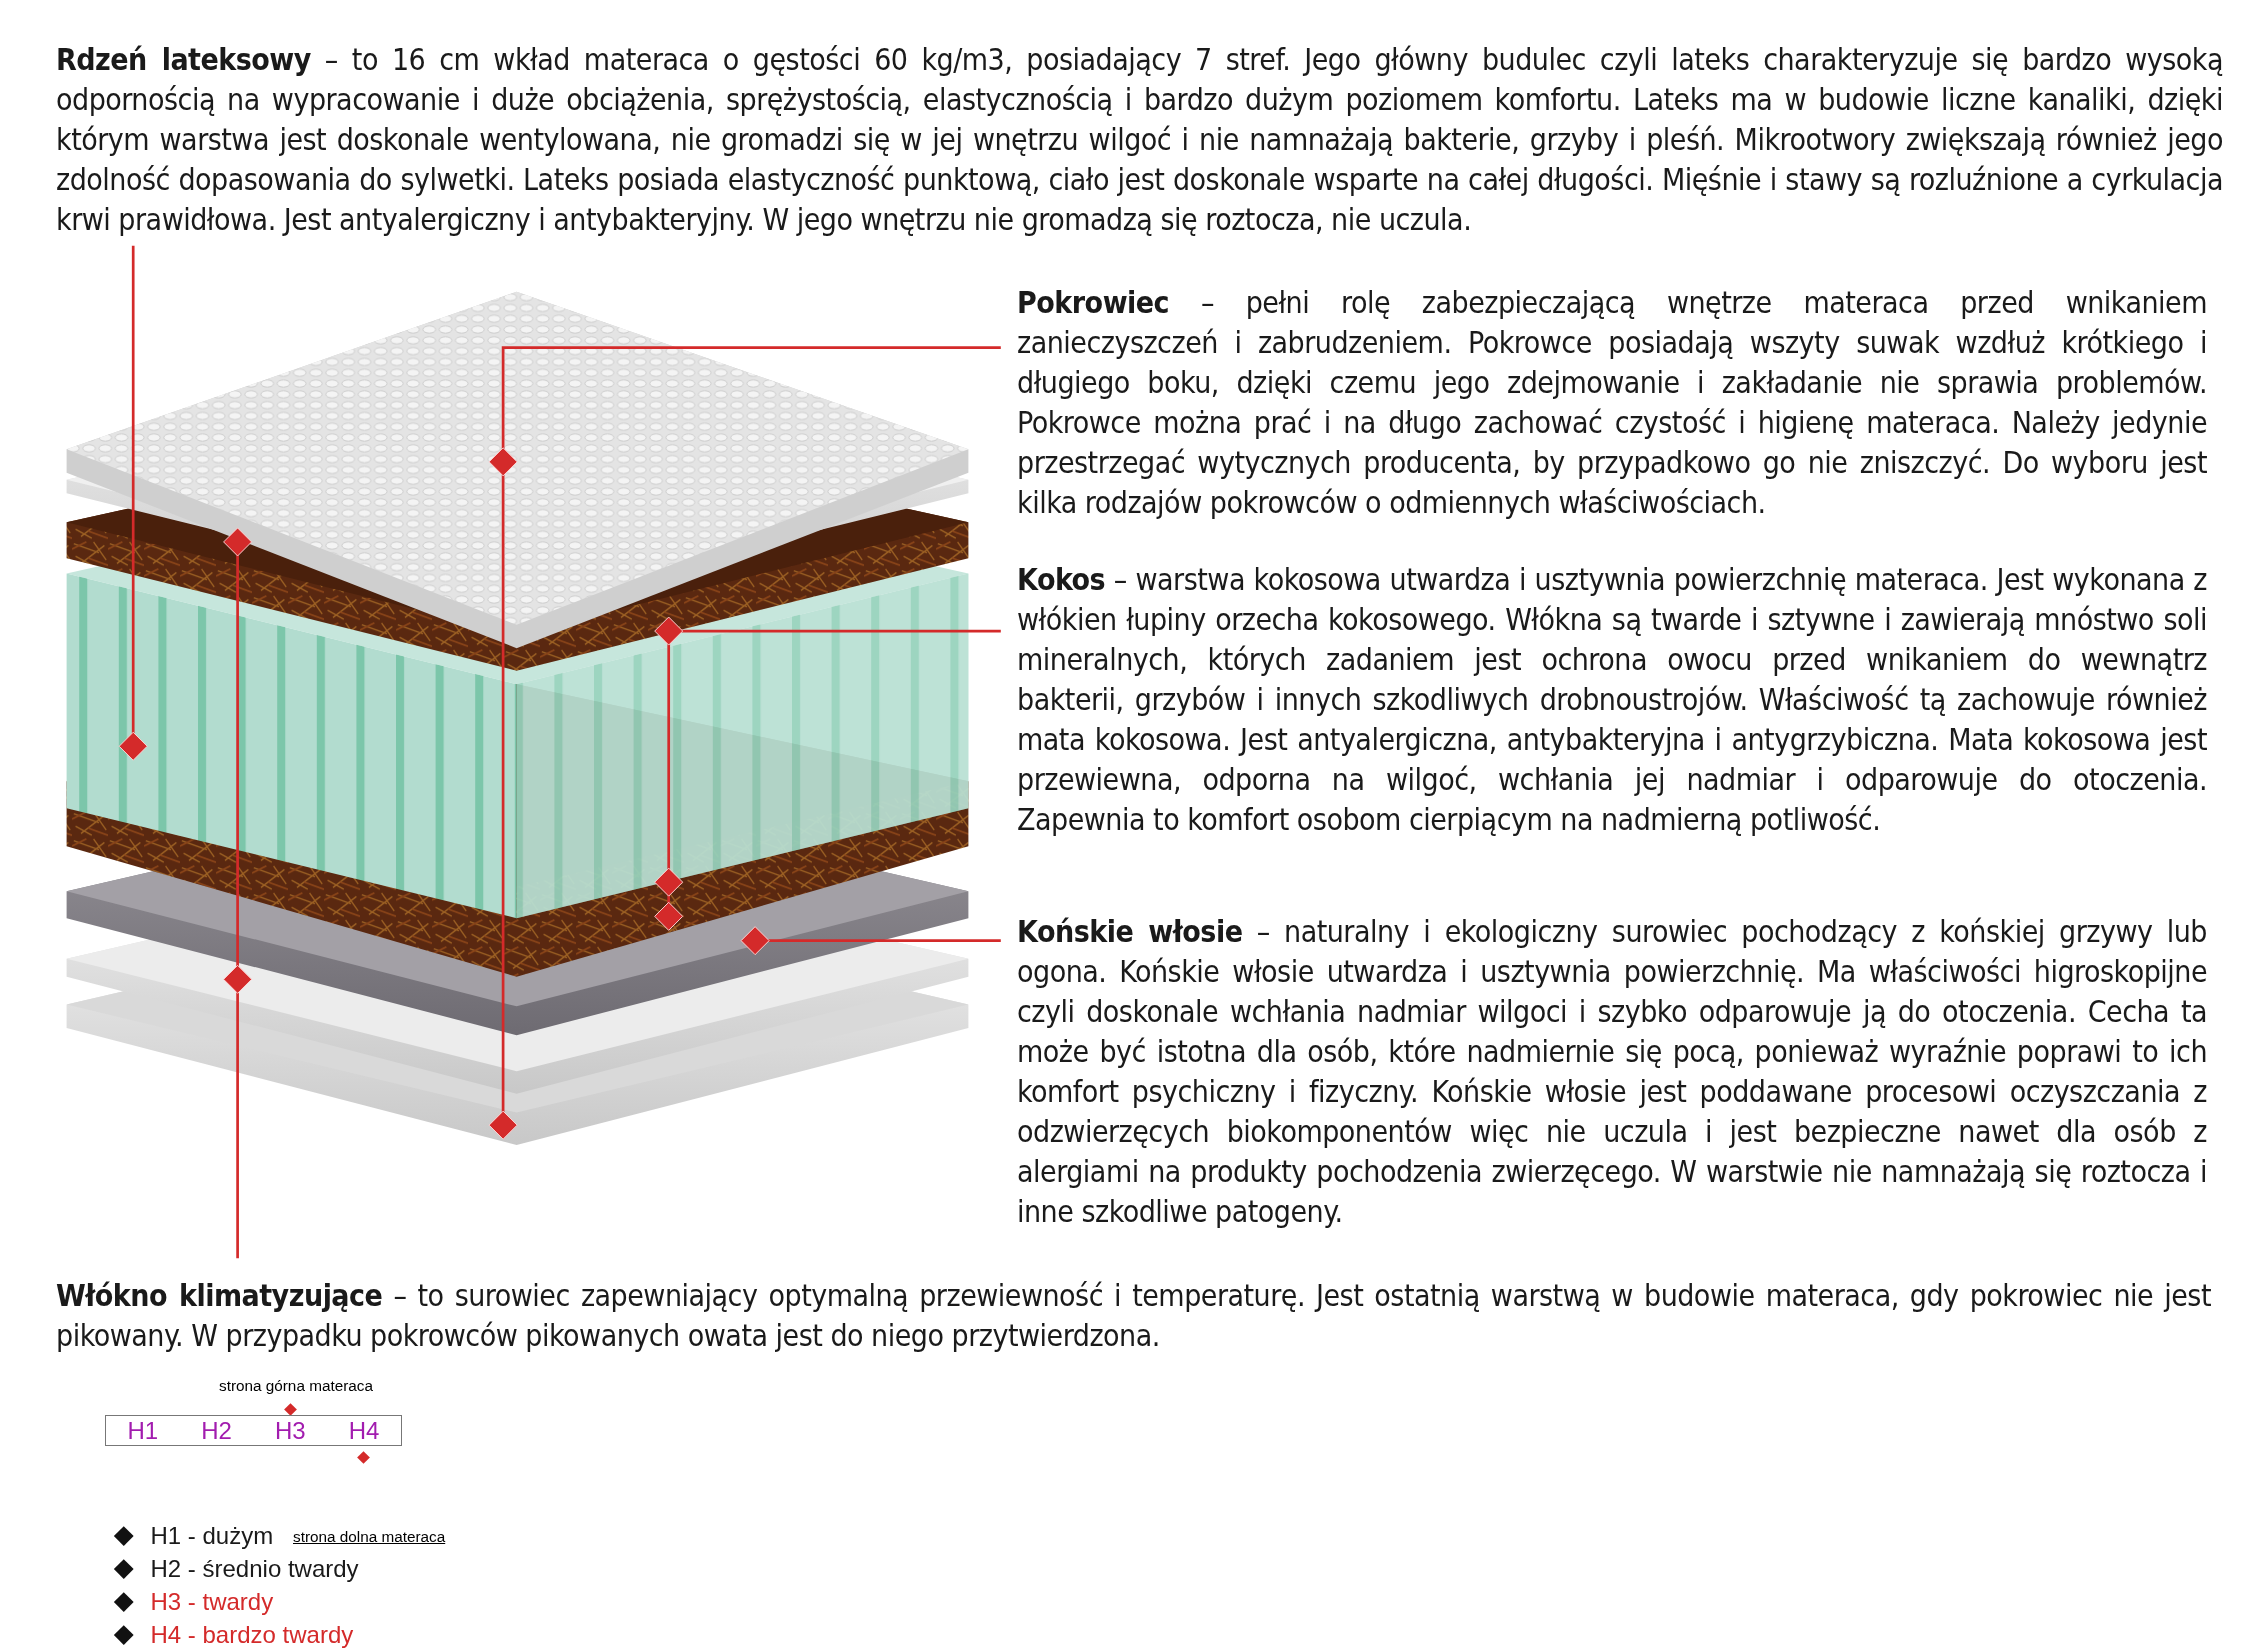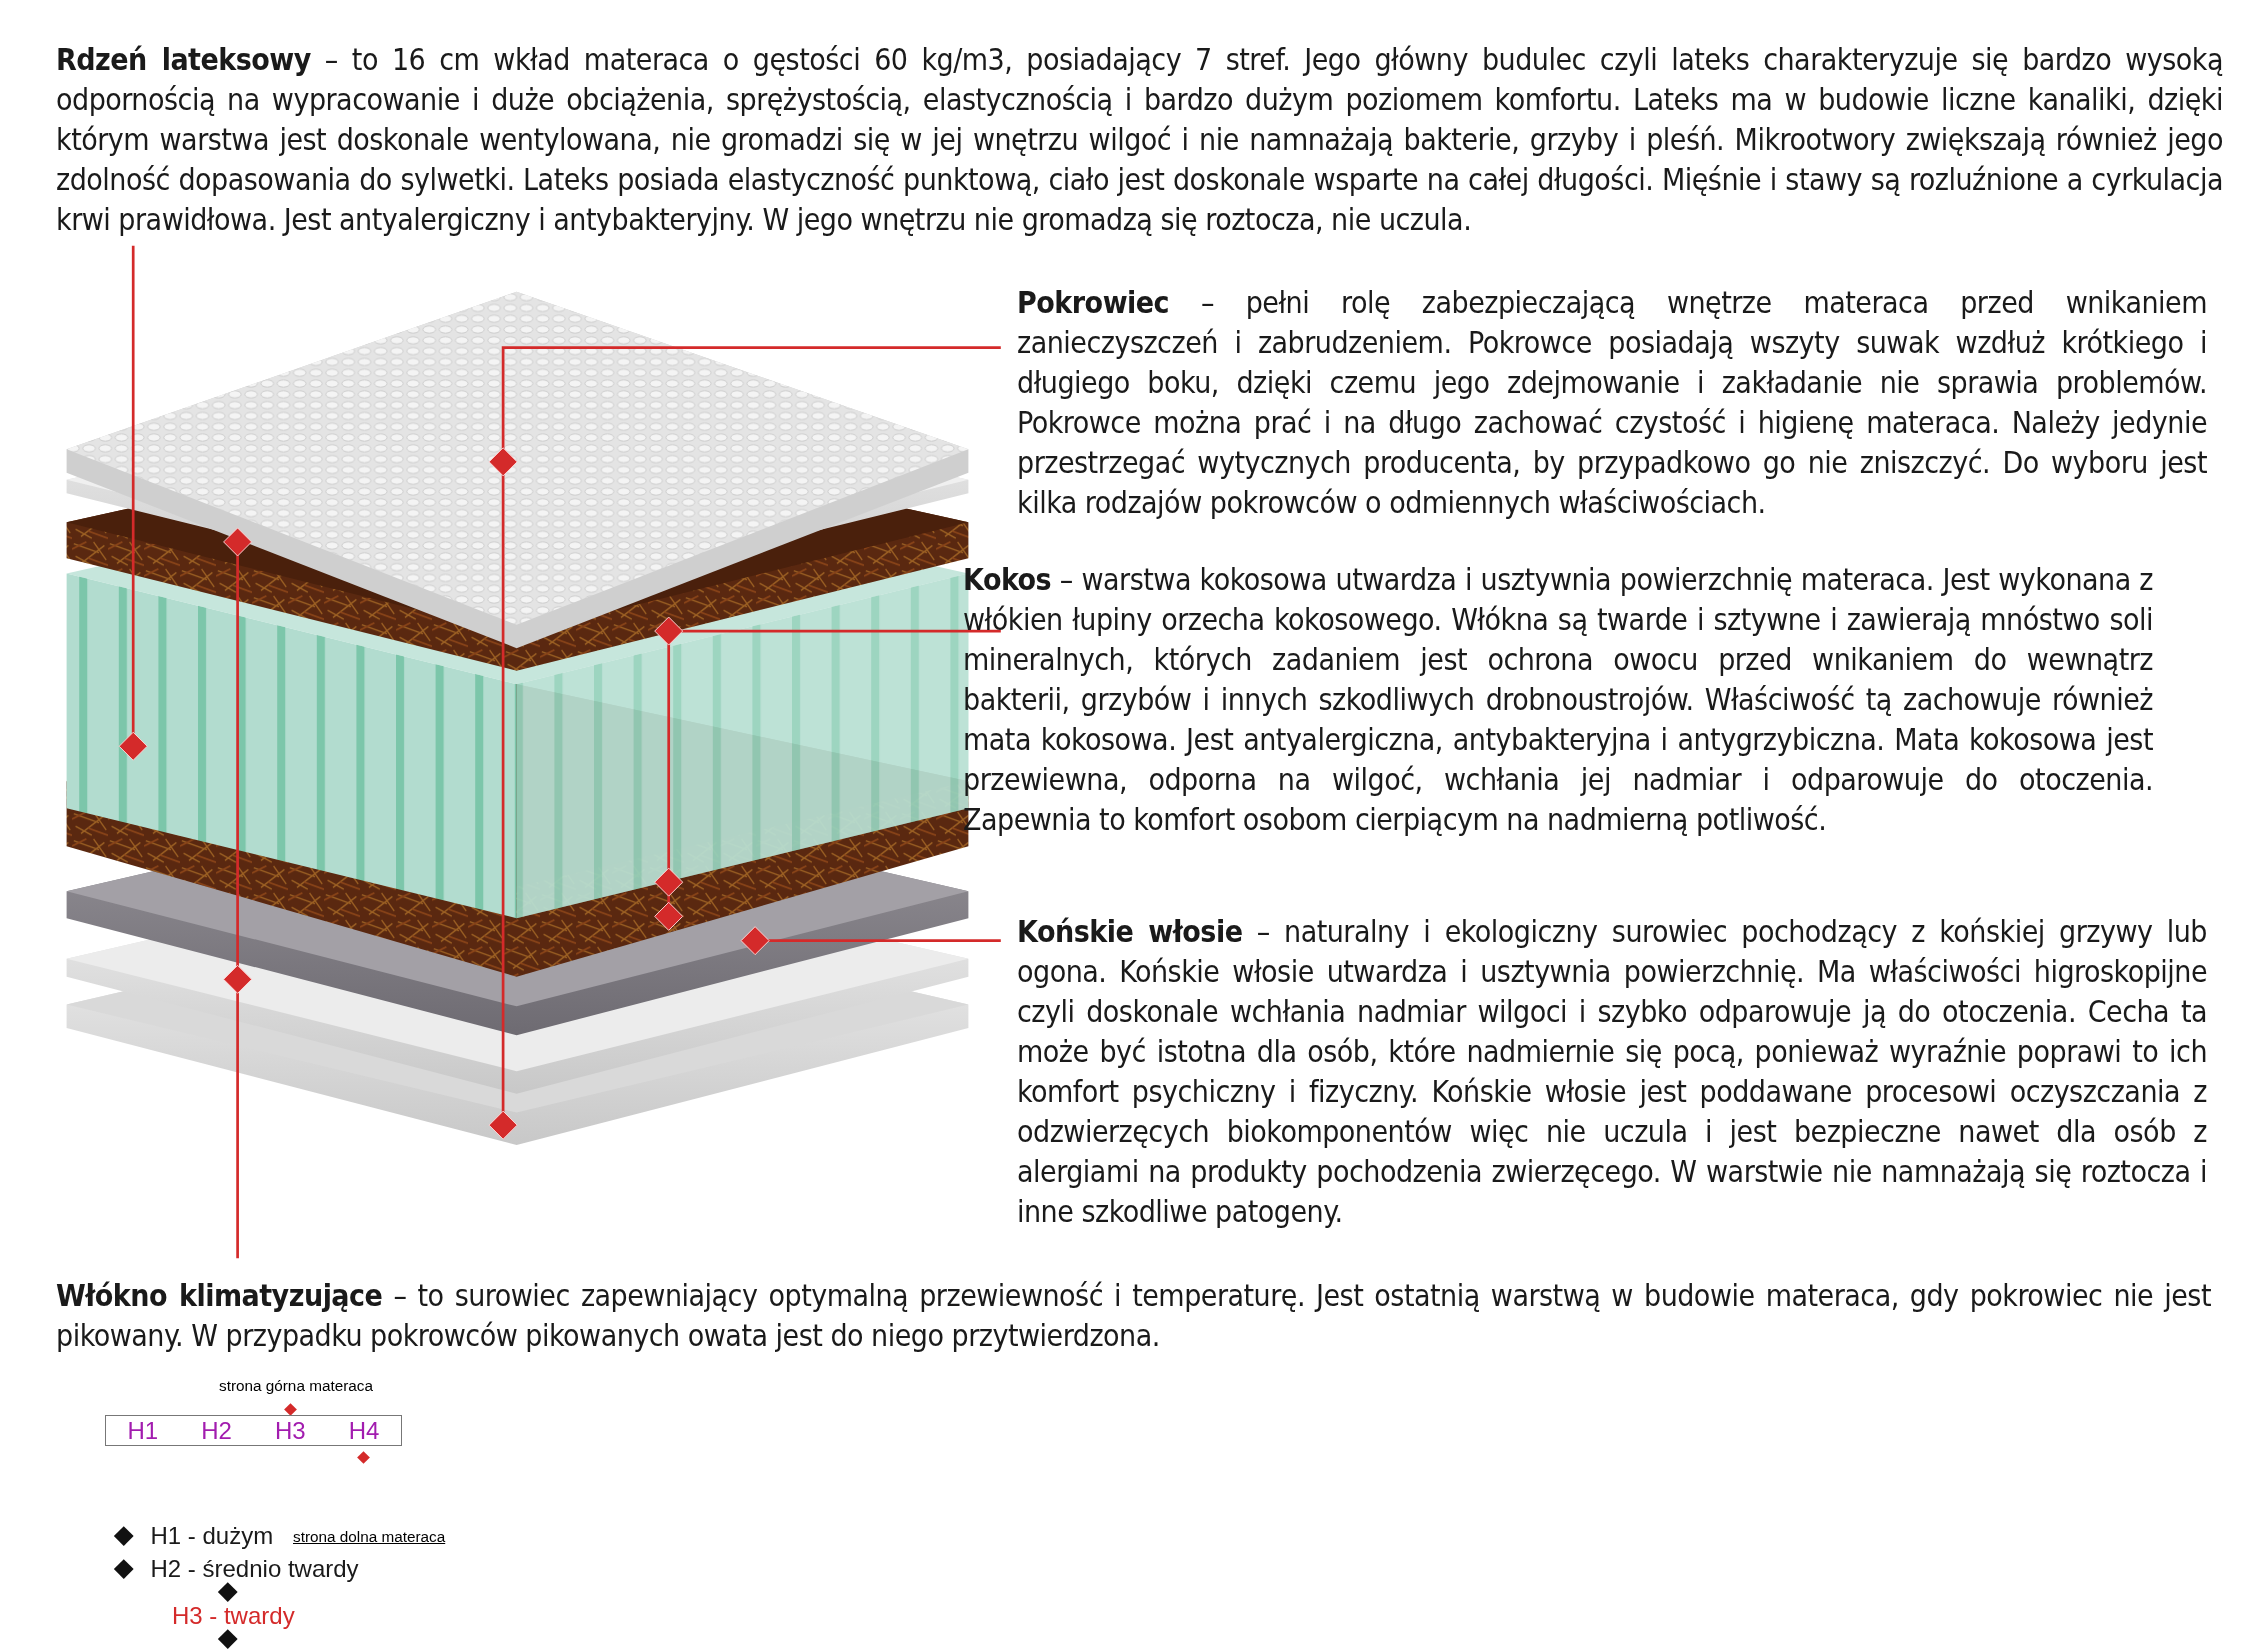--- a/index.html
+++ b/index.html
@@ -2,34 +2,34 @@
 <html style="font-size:14.4px"><head>
 <meta charset="utf-8">
 <style>
   html, body { margin:0; padding:0; background:#ffffff; }
   body { width:2250px; height:1650px; position:relative; overflow:hidden;
          font-family:"DejaVu Sans Condensed","DejaVu Sans","Liberation Sans",sans-serif; color:#1a1a1a; }
   .para { position:absolute; font-size:30px; line-height:40px; text-align:justify; letter-spacing:-0.5px; }
   .para b { font-weight:bold; }
   #p-top { left:56px; top:40px; width:2167px; }
   #p-pok { left:1017px; top:283px; width:1190px; }
-  #p-kok { left:963px; top:560px; width:1190px; }
+  #p-kok { left:1017px; top:560px; width:1190px; }
   #p-kon { left:1017px; top:912px; width:1190px; }
   #p-wlo { left:56px; top:1276px; width:2155px; }
   .last-left { text-align-last:left; }
   svg#mattress { position:absolute; left:0; top:0; width:2250px; height:1650px; }
   .hbox { position:absolute; left:105px; top:1415px; width:297px; height:31px; border:1.8px solid #777; box-sizing:border-box;
           display:flex; justify-content:space-around; align-items:center; font-family:"Liberation Sans",sans-serif; font-size:24px; color:#a21caf; }
   .hbox span { width:25%; text-align:center; }
   .side-lbl { position:absolute; font-family:"Liberation Sans",sans-serif; font-size:15.3px; color:#000000; }
   .red-dia { position:absolute; width:9px; height:9px; background:#d42a2a; transform:rotate(45deg); }
   .legend { position:absolute; left:108px; top:1519px; font-family:"Liberation Sans",sans-serif; font-size:24px; line-height:33px; }
   .legend .row { display:flex; align-items:center; }
   .legend .dia { width:13.5px; height:13.5px; background:#111; transform:rotate(45deg); margin:0 20px 0 9px; }
-  .legend .red { color:#d42a2a;flex-direction:column; }
+  .legend .red { color:#d42a2a; }
 </style>
 </head>
 <body>
 
 <svg id="mattress" viewBox="0 0 2500 1833">
   <defs>
     <pattern id="quilt" width="18" height="12" patternUnits="userSpaceOnUse">
       <rect width="18" height="12" fill="#e4e4e4"></rect>
       <ellipse cx="9" cy="6" rx="7" ry="4" fill="#f4f4f4" stroke="#c9c9c9" stroke-width="1"></ellipse>
     </pattern>

